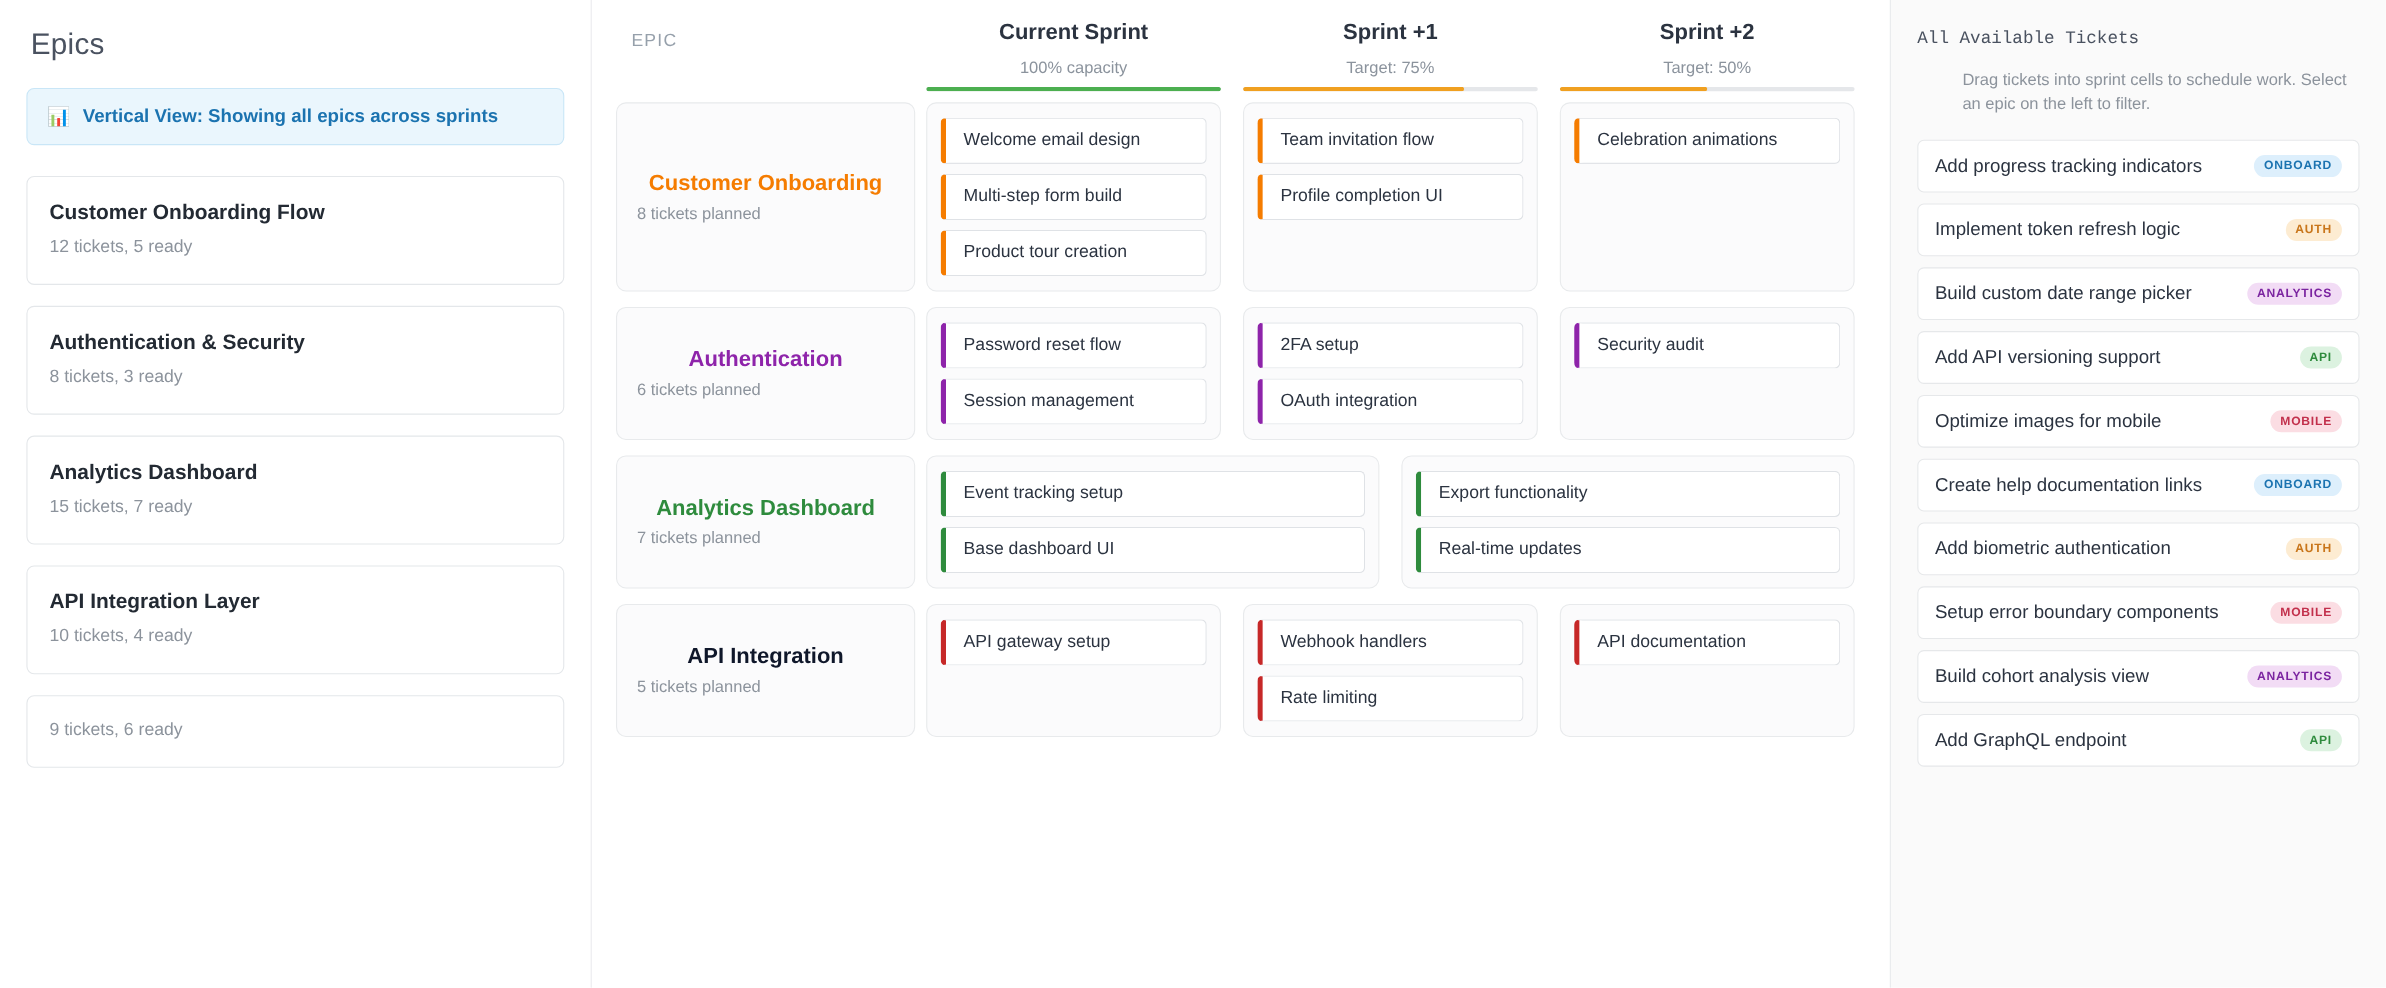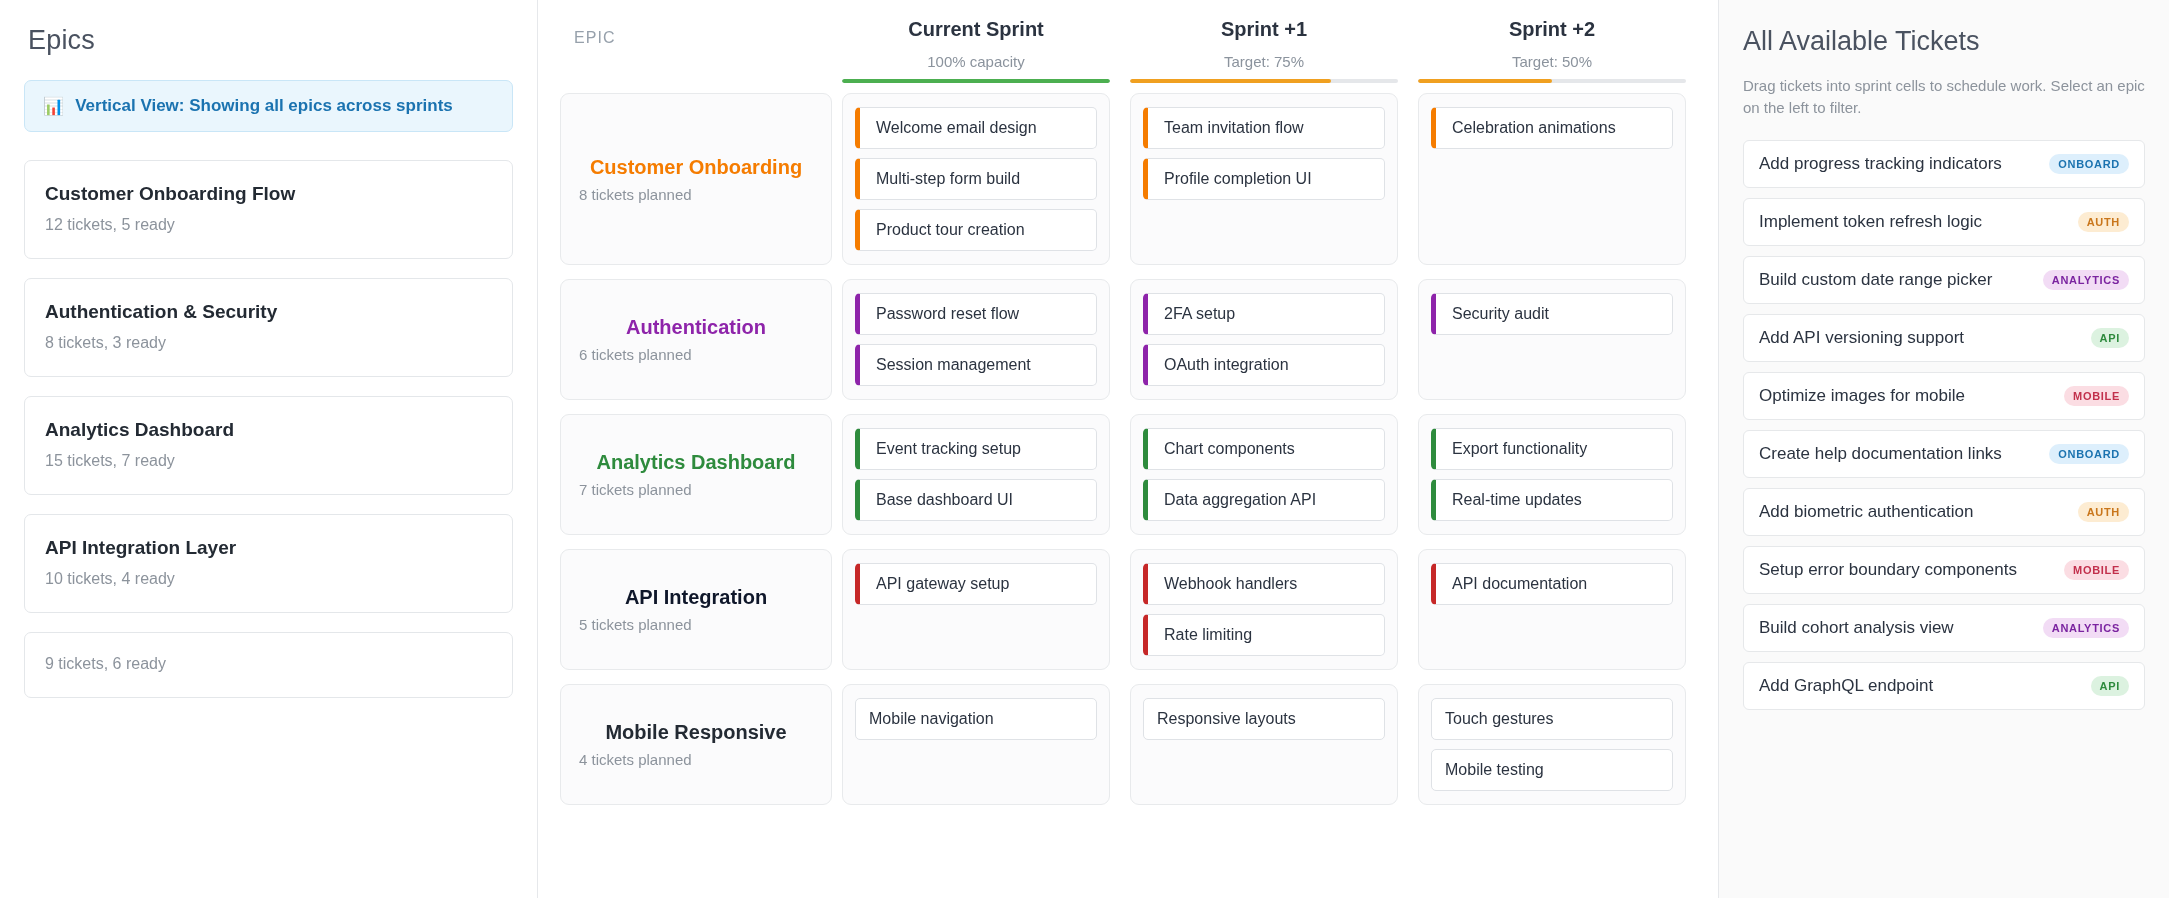--- a/index.html
+++ b/index.html
@@ -88,22 +88,22 @@
   }
   .tkt.accent { border-left-width: 5px; border-left-style: solid; padding-left: 16px; }
 
   
   .tickets-panel {
     width: 450px; flex: 0 0 450px;
     background: #fafafa;
     padding: 22px 24px 0 24px;
     height: 898px; overflow: hidden;
   }
-  .tickets-title { font-size: 27px; font-weight: 400; color: #4a5260; margin: 4px 0 18px 0; }
-  .tickets-desc { font-size: 15px; color: #8c939c; line-height: 1.45; margin-bottom: 21px; }
+  .tickets-title { font-size: 16px; font-weight: 400; color: #4a5260; margin: 4px 0 18px 0; font-family: Liberation Mono, monospace; }
+  .tickets-desc { font-size: 15px; color: #8c939c; line-height: 1.45; margin-bottom: 21px; margin-left: 41px; }
   .ticket-item {
     background: #fff; border: 1px solid #e6e8ea; border-radius: 6px;
     padding: 13px 15px; margin-bottom: 10px;
     display: flex; align-items: center; justify-content: space-between; gap: 10px;
   }
   .ticket-label { font-size: 17px; color: #2b3340; }
   .badge {
     font-size: 11px; font-weight: 700; letter-spacing: .7px;
     padding: 4px 9px; border-radius: 10px; white-space: nowrap;
   }
@@ -210,58 +210,38 @@
         <div class="grid-row" style="min-height: 118px;">
           <div class="row-epic-cell">
             <div class="row-epic-name" style="color: rgb(46, 139, 61);">Analytics Dashboard</div>
             <div class="row-epic-sub">7 tickets planned</div>
           </div>
           <div class="sprint-cell">
             <div class="tkt accent" style="border-left-color: rgb(46, 139, 61);">Event tracking setup</div>
             <div class="tkt accent" style="border-left-color: rgb(46, 139, 61);">Base dashboard UI</div>
           </div>
           <div class="sprint-cell">
-            <div class="tkt accent" style="border-left-color: rgb(46, 139, 61);">Chart components</div>
-            <div class="tkt accent" style="border-left-color: rgb(46, 139, 61);">Data aggregation API</div>
-          </div>
-          <div class="sprint-cell">
             <div class="tkt accent" style="border-left-color: rgb(46, 139, 61);">Export functionality</div>
             <div class="tkt accent" style="border-left-color: rgb(46, 139, 61);">Real-time updates</div>
           </div>
         </div>
         <div class="grid-row" style="min-height: 118px;">
           <div class="row-epic-cell">
             <div class="row-epic-name" style="color: #0f172a;">API Integration</div>
             <div class="row-epic-sub">5 tickets planned</div>
           </div>
           <div class="sprint-cell">
             <div class="tkt accent" style="border-left-color: rgb(198, 40, 40);">API gateway setup</div>
           </div>
           <div class="sprint-cell">
             <div class="tkt accent" style="border-left-color: rgb(198, 40, 40);">Webhook handlers</div>
             <div class="tkt accent" style="border-left-color: rgb(198, 40, 40);">Rate limiting</div>
           </div>
           <div class="sprint-cell">
             <div class="tkt accent" style="border-left-color: rgb(198, 40, 40);">API documentation</div>
-          </div>
-        </div>
-        <div class="grid-row" style="min-height: 118px;">
-          <div class="row-epic-cell">
-            <div class="row-epic-name" style="color: rgb(35, 42, 51);">Mobile Responsive</div>
-            <div class="row-epic-sub">4 tickets planned</div>
-          </div>
-          <div class="sprint-cell">
-            <div class="tkt">Mobile navigation</div>
-          </div>
-          <div class="sprint-cell">
-            <div class="tkt">Responsive layouts</div>
-          </div>
-          <div class="sprint-cell">
-            <div class="tkt">Touch gestures</div>
-            <div class="tkt">Mobile testing</div>
           </div>
         </div>
       </div>
   </main>
 
   <aside class="tickets-panel">
     <div class="tickets-title">All Available Tickets</div>
     <div class="tickets-desc">Drag tickets into sprint cells to schedule work. Select an epic on the left to filter.</div>
     <div id="ticket-items">
         <div class="ticket-item">

